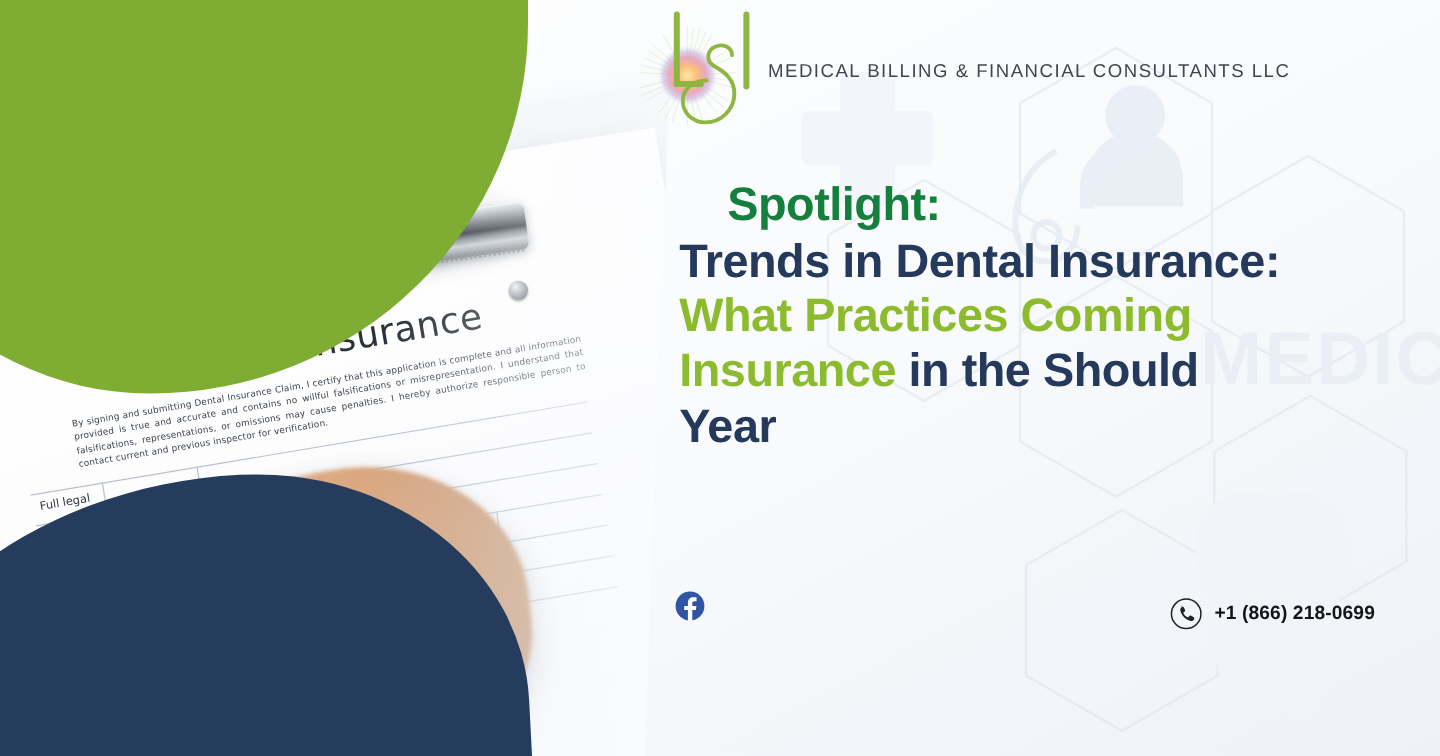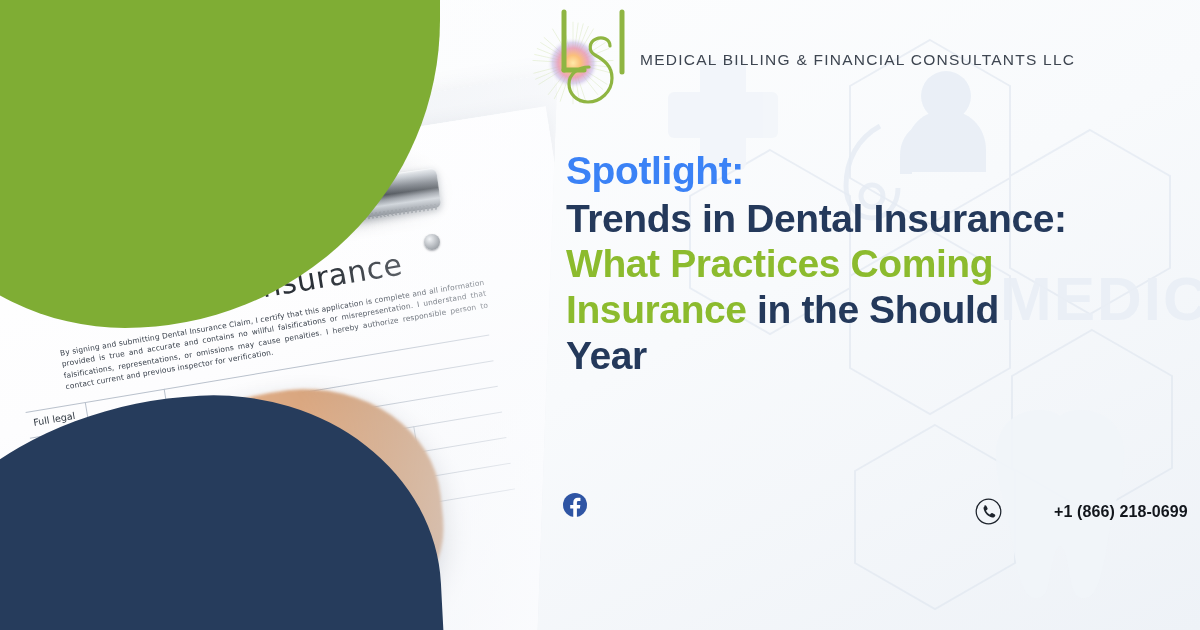--- a/index.html
+++ b/index.html
@@ -169,21 +169,21 @@
     font-family:"Liberation Sans", sans-serif; font-weight:400;
     white-space:nowrap; margin-left:4px;text-align:center;
   }
 
   
   .headline {
     position:absolute; left:566px; top:148px; width:620px;
     font-family:"Liberation Sans", sans-serif;
     font-weight:700; line-height:1.17; letter-spacing:-.4px;
   }
-  .hl-kicker { font-size:39px; color:#3b82f6; display:block; margin-bottom:2px; }
+  .hl-kicker { font-size:39px; color:#15803d; display:block; margin-bottom:2px;margin-left:40px; }
   .hl-line { font-size:39px; display:block; color:#24395B; }
   .hl-green { color:#8CBB2E; }
 
   
   .contacts {
     position:absolute; left:562px; top:492px; width:420px;
   }
   .contact-row { display:flex; align-items:flex-start; margin-bottom:10px; }
   .contact-row:last-child { margin-bottom:0; }
   .c-icon { flex:0 0 26px; width:26px; height:26px; margin-right:10px; }
@@ -192,21 +192,21 @@
     text-underline-offset:2.5px; line-height:18px; font-weight:400;
     font-family:"Liberation Sans", sans-serif; letter-spacing:-.15px;
   }
   .phone-block {
     position:absolute; left:975px; top:498px;
     display:flex; align-items:center;
   }
   .phone-ico { width:27px; height:27px; margin-right:10px; flex:0 0 27px; }
   .phone-num {
     font-size:16px; font-weight:700; color:#12161c;
-    font-family:"Liberation Sans", sans-serif; letter-spacing:.1px; white-space:nowrap;margin-left:42px;
+    font-family:"Liberation Sans", sans-serif; letter-spacing:.1px; white-space:nowrap;
   }
 </style>
 </head>
 <body>
 
 <div id="stage">
 
   <div class="wm-layer">
     <svg width="1200" height="630" viewBox="0 0 1200 630">
       <defs>

